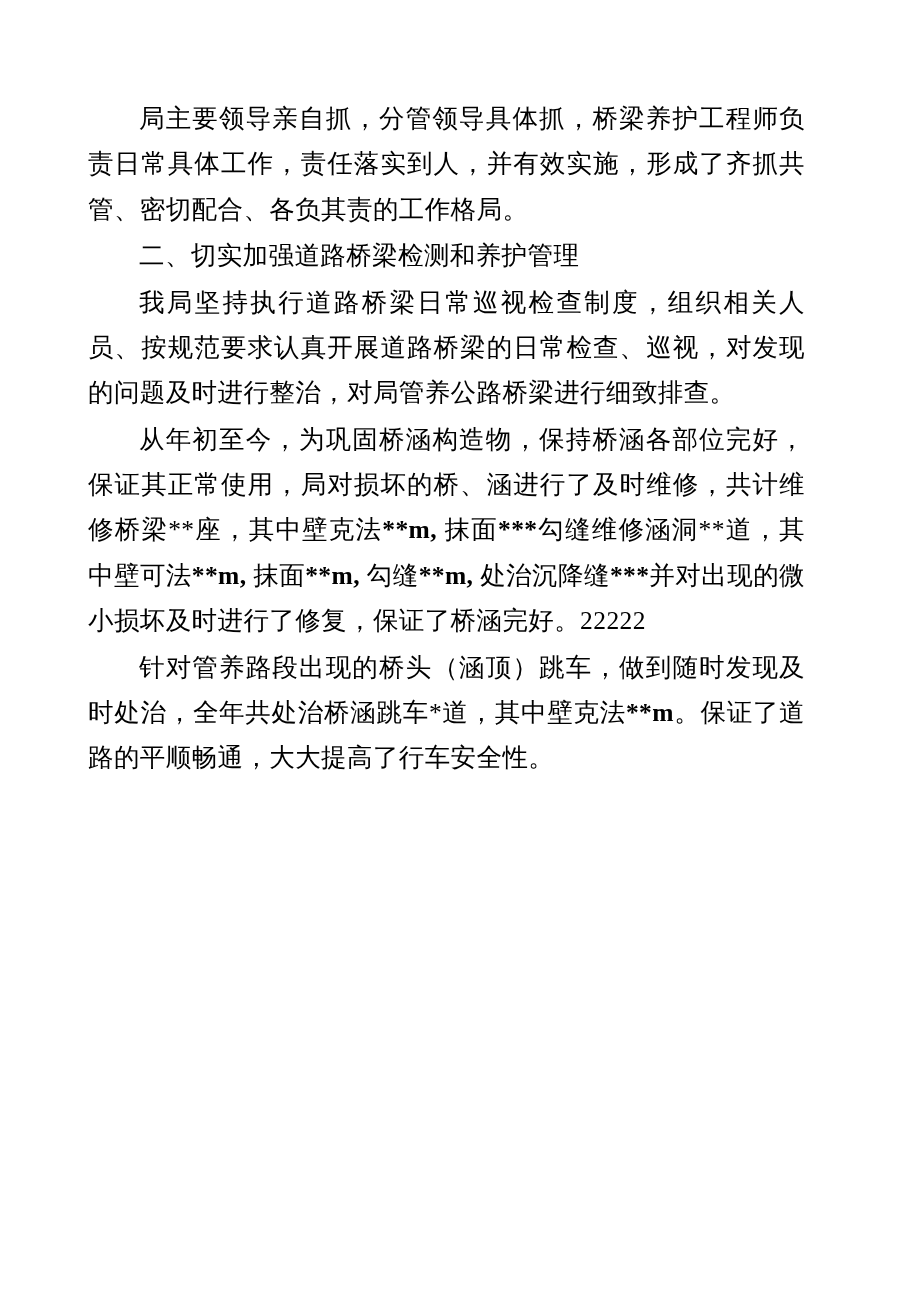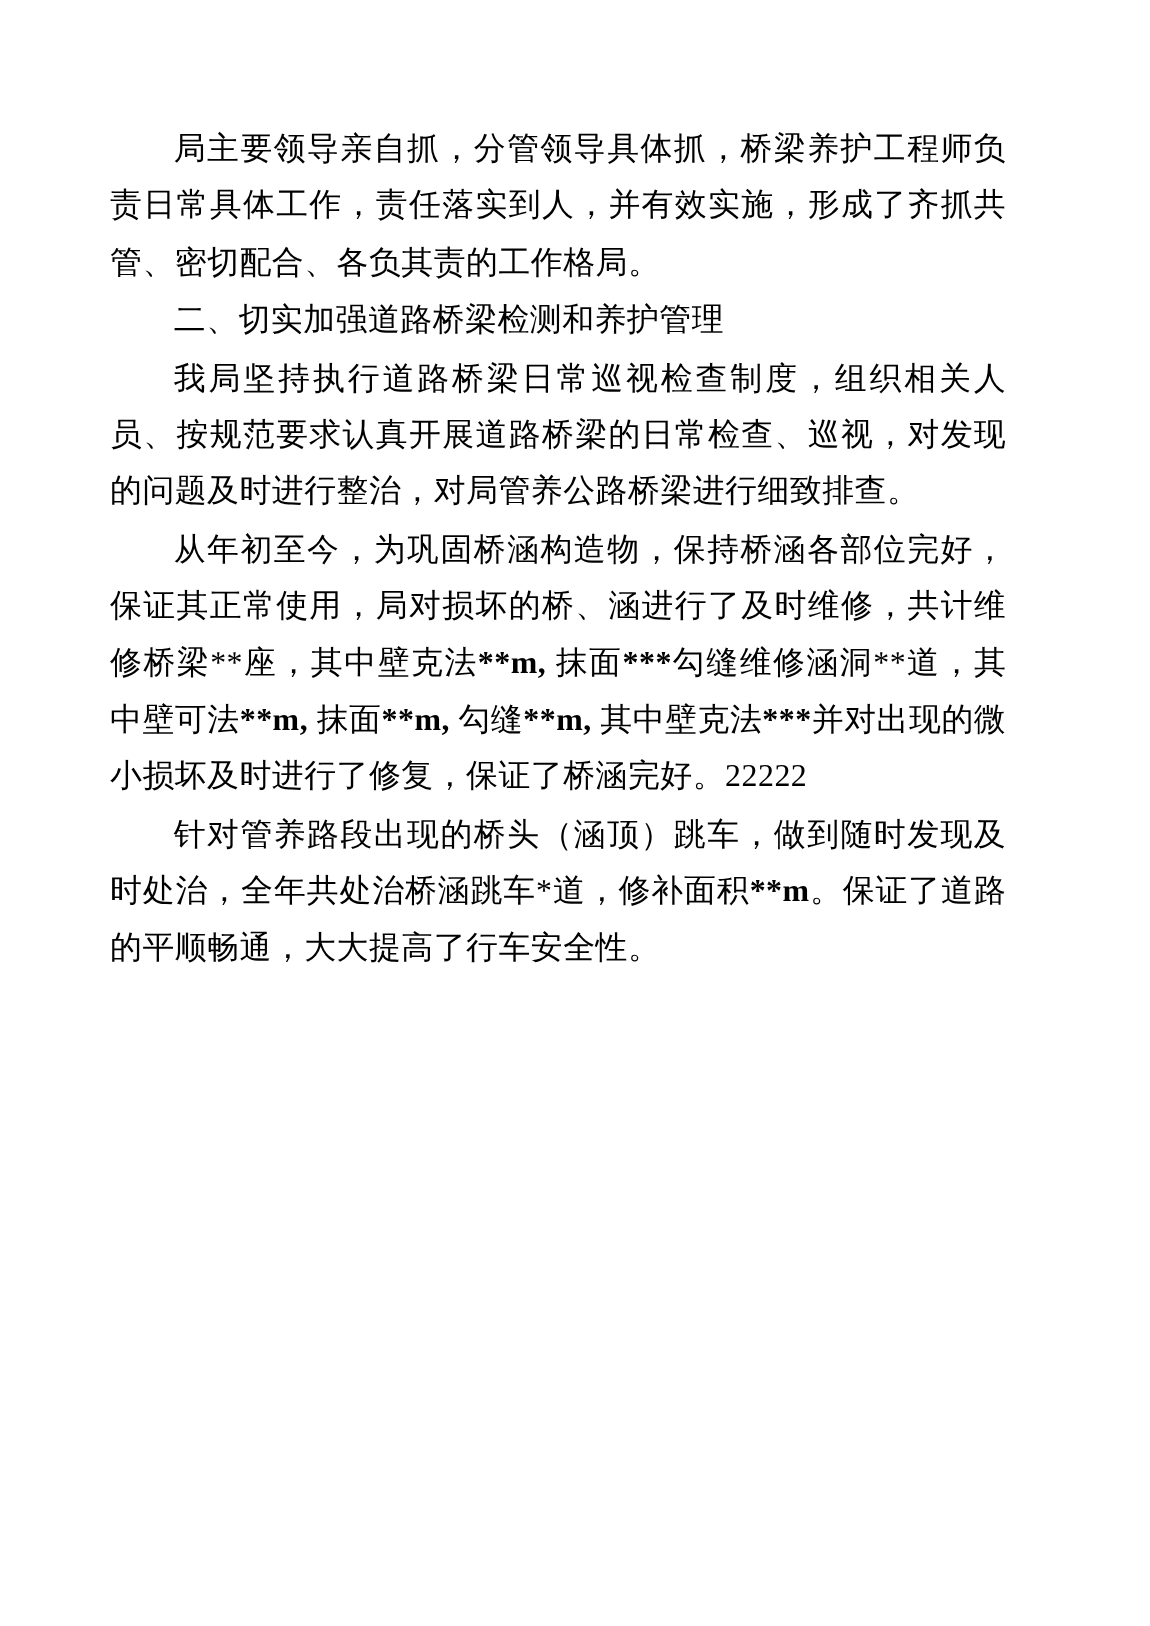--- a/index.html
+++ b/index.html
@@ -46,21 +46,21 @@
   <div class="doc-body">
 
     <p class="para">局主要领导亲自抓，分管领导具体抓，桥梁养护工程师负责日常具体工作，责任落实到人，并有效实施，形成了齐抓共管、密切配合、各负其责的工作格局。</p>
 
     <p class="para heading">二、切实加强道路桥梁检测和养护管理</p>
 
     <p class="para">我局坚持执行道路桥梁日常巡视检查制度，组织相关人员、按规范要求认真开展道路桥梁的日常检查、巡视，对发现的问题及时进行整治，对局管养公路桥梁进行细致排查。</p>
 
 
     <p class="para">
-      <span>从年初至今，为巩固桥涵构造物，保持桥涵各部位完好，保证其正常使用，局对损坏的桥、涵进行了及时维修，共计维修桥梁**座，其中壁克法</span><span class="bold">**m,</span><span> 抹面</span><span class="bold">***</span><span>勾缝维修涵洞**道，其中壁可法</span><span class="bold">**m,</span><span> 抹面</span><span class="bold">**m,</span><span> 勾缝</span><span class="bold">**m,</span><span> 其中壁克法</span><span class="bold">***</span><span>并对出现的微小损坏及时进行了修复，保证了桥涵完好。22222</span>
+      <span>从年初至今，为巩固桥涵构造物，保持桥涵各部位完好，保证其正常使用，局对损坏的桥、涵进行了及时维修，共计维修桥梁**座，其中壁克法</span><span class="bold">**m,</span><span> 抹面</span><span class="bold">***</span><span>勾缝维修涵洞**道，其中壁可法</span><span class="bold">**m,</span><span> 抹面</span><span class="bold">**m,</span><span> 勾缝</span><span class="bold">**m,</span><span> 处治沉降缝</span><span class="bold">***</span><span>并对出现的微小损坏及时进行了修复，保证了桥涵完好。22222</span>
     </p>
 
     <p class="para">
-      <span>针对管养路段出现的桥头（涵顶）跳车，做到随时发现及时处治，全年共处治桥涵跳车*道，修补面积</span><span class="bold">**m</span><span>。保证了道路的平顺畅通，大大提高了行车安全性。</span>
+      <span>针对管养路段出现的桥头（涵顶）跳车，做到随时发现及时处治，全年共处治桥涵跳车*道，其中壁克法</span><span class="bold">**m</span><span>。保证了道路的平顺畅通，大大提高了行车安全性。</span>
     </p>
 
   </div>
 </div>
 
 </body></html>

